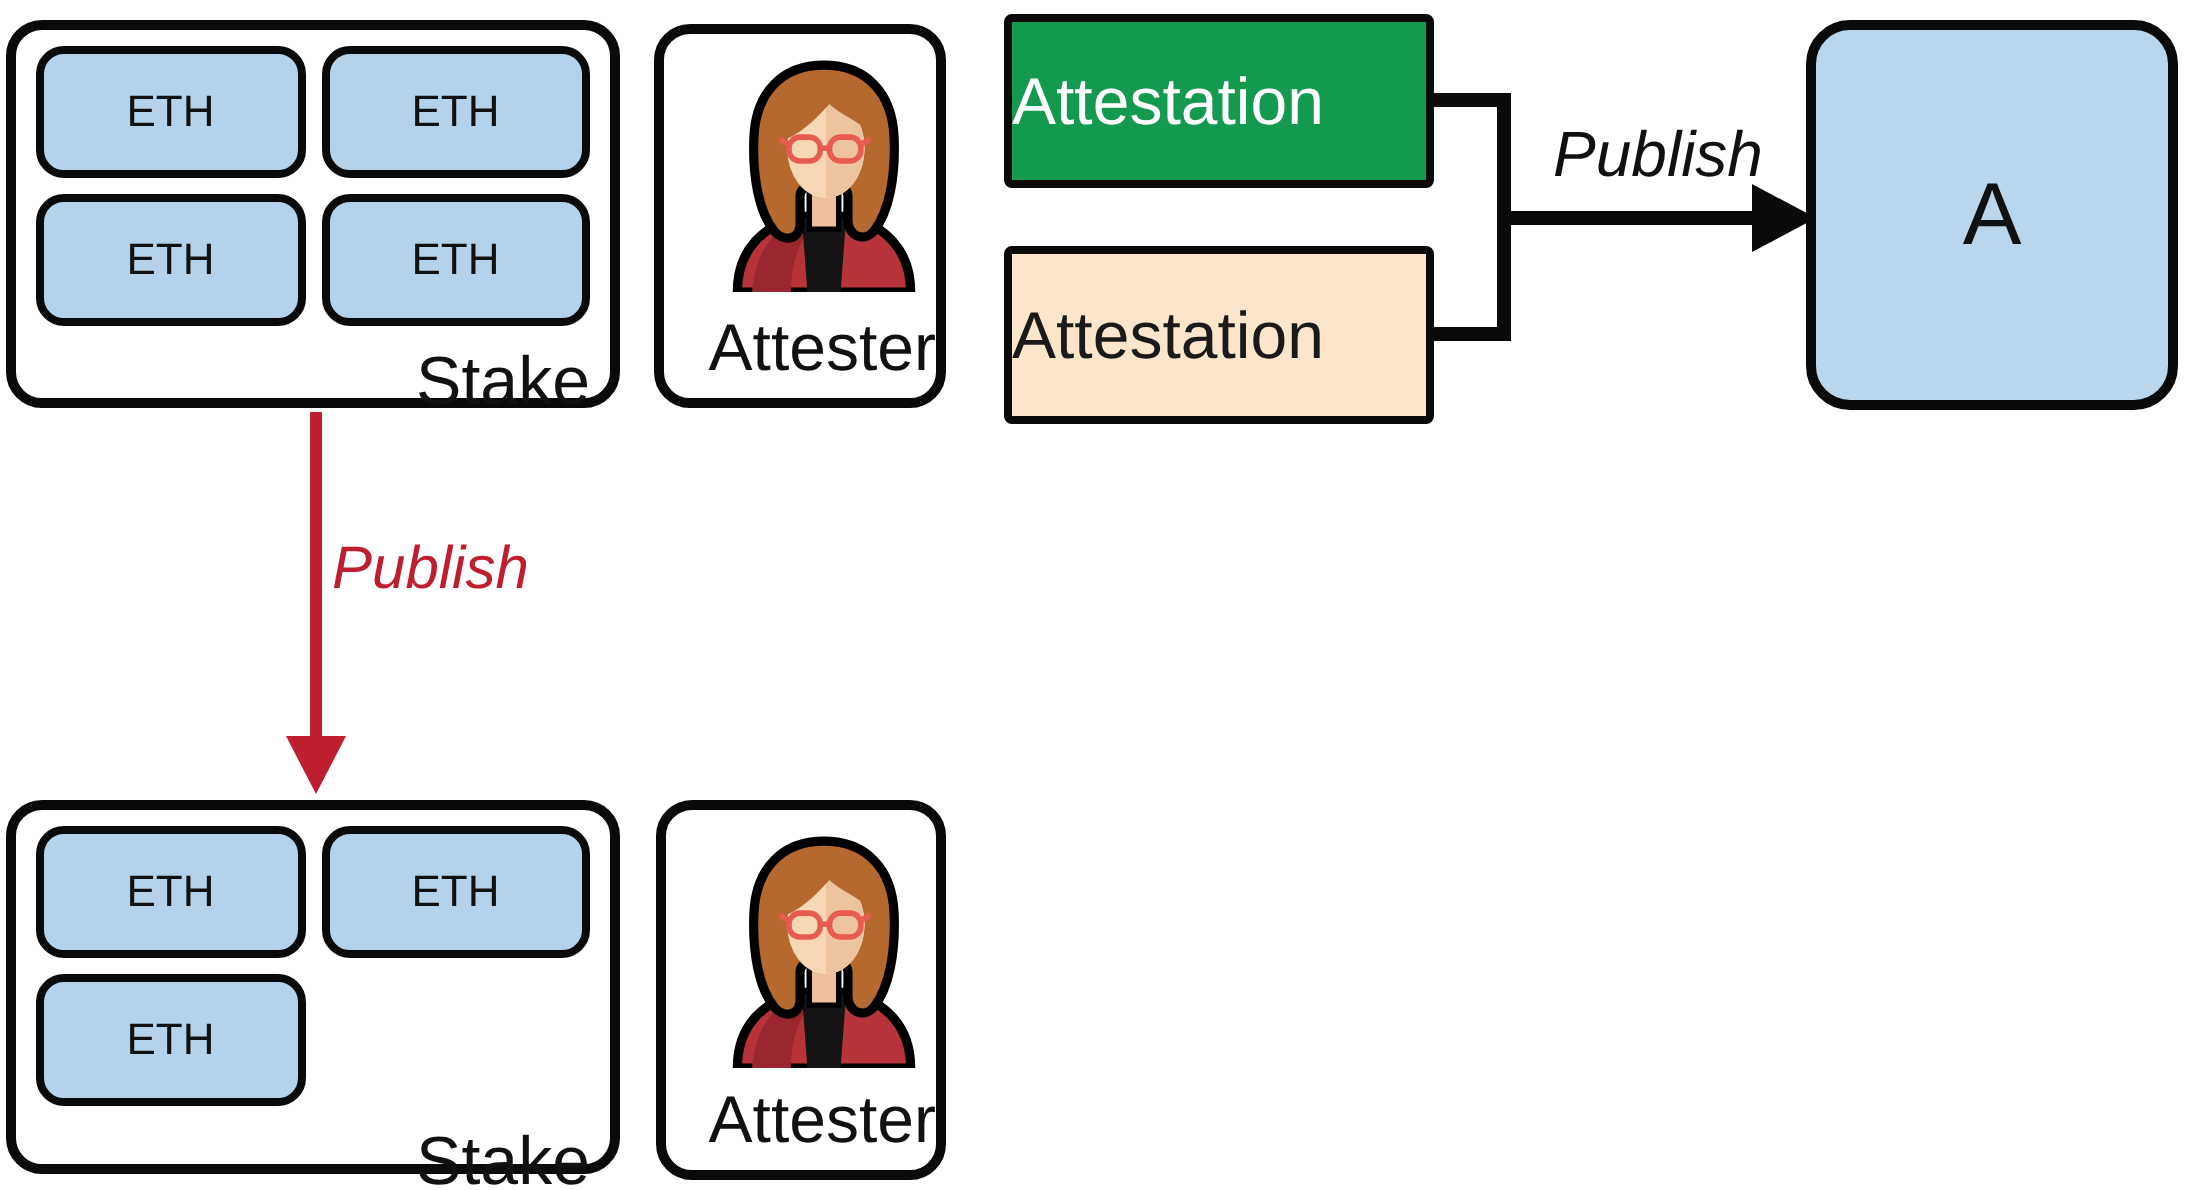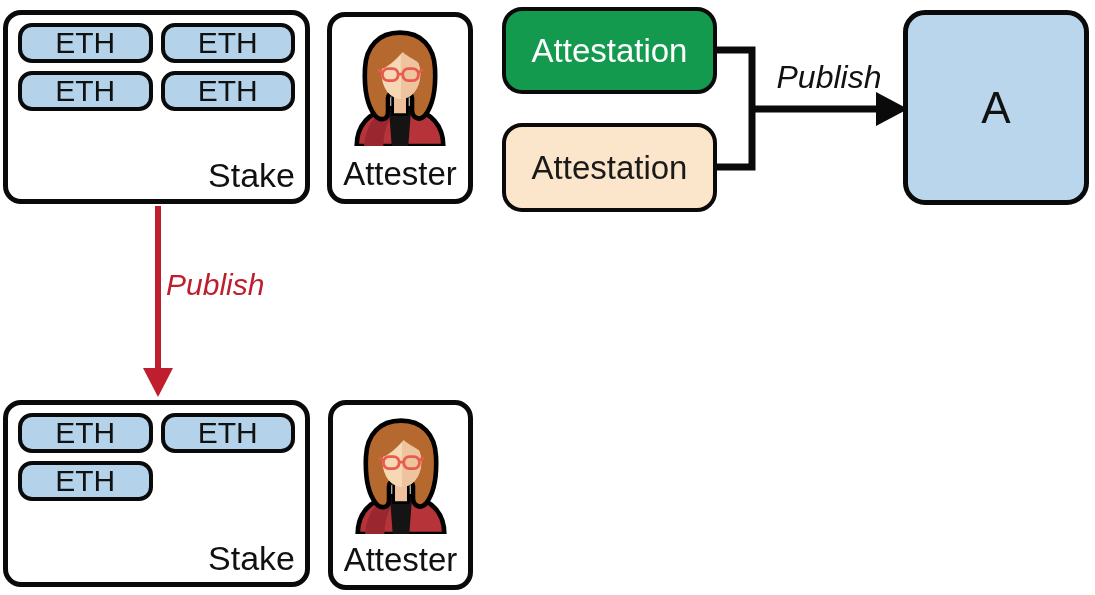--- a/index.html
+++ b/index.html
@@ -9,38 +9,38 @@
   #overlay{position:absolute;left:0;top:0;width:1095px;height:595px;z-index:0;pointer-events:none;}
 
   .abs{position:absolute;box-sizing:border-box;z-index:1;}
 
   .stake-box{
     background:#fff;border:5px solid var(--outline,#0a0a0a);border-radius:18px;
     display:flex;flex-direction:column;padding:8px 10px 4px;
   }
   .token-row{display:flex;gap:8px;margin-bottom:8px;}
   .token{
-    flex:1;height:40px;background:var(--token_blue,#b4d3ea);
+    flex:1;height:66px;background:var(--token_blue,#b4d3ea);
     border:4px solid var(--outline,#0a0a0a);border-radius:14px;
     display:flex;align-items:center;justify-content:center;
-    font-size:30px;color:#111;box-sizing:border-box;
+    font-size:22px;color:#111;box-sizing:border-box;
   }
   .token--half{flex:0 0 calc(50% - 4px);}
   .stake-label{margin-top:auto;text-align:right;font-size:34px;color:#111;line-height:40px;}
 
   .attester-card{
     background:#fff;border:5px solid var(--outline,#0a0a0a);border-radius:18px;
-    display:flex;flex-direction:column;align-items:center;padding-top:11px;
+    display:flex;flex-direction:column;align-items:flex-end;padding-top:11px;
   }
   .attester-card svg{width:112px;height:118px;flex:none;}
   .attester-label{margin-top:auto;font-size:33px;color:#111;line-height:38px;padding-bottom:6px;}
 
   .attestation{
-    border:4px solid var(--outline,#0a0a0a);border-radius:20px;
-    display:flex;align-items:center;justify-content:center;font-size:33px;
+    border:4px solid var(--outline,#0a0a0a);border-radius:4px;
+    display:flex;align-items:center;font-size:33px;
   }
   .attestation--green{background:var(--attestation_green,#149a4e);color:var(--attestation_green_text,#fff);}
   .attestation--tan{background:var(--attestation_tan,#fbe6cb);color:var(--attestation_tan_text,#1a1a1a);}
 
   .block-a{
     background:var(--block_blue,#b9d6ec);border:5px solid var(--outline,#0a0a0a);border-radius:22px;
     display:flex;align-items:center;justify-content:center;font-size:44px;color:#111;
   }
 
   .flow-label{font-style:italic;font-size:32px;color:#111;line-height:38px;}

